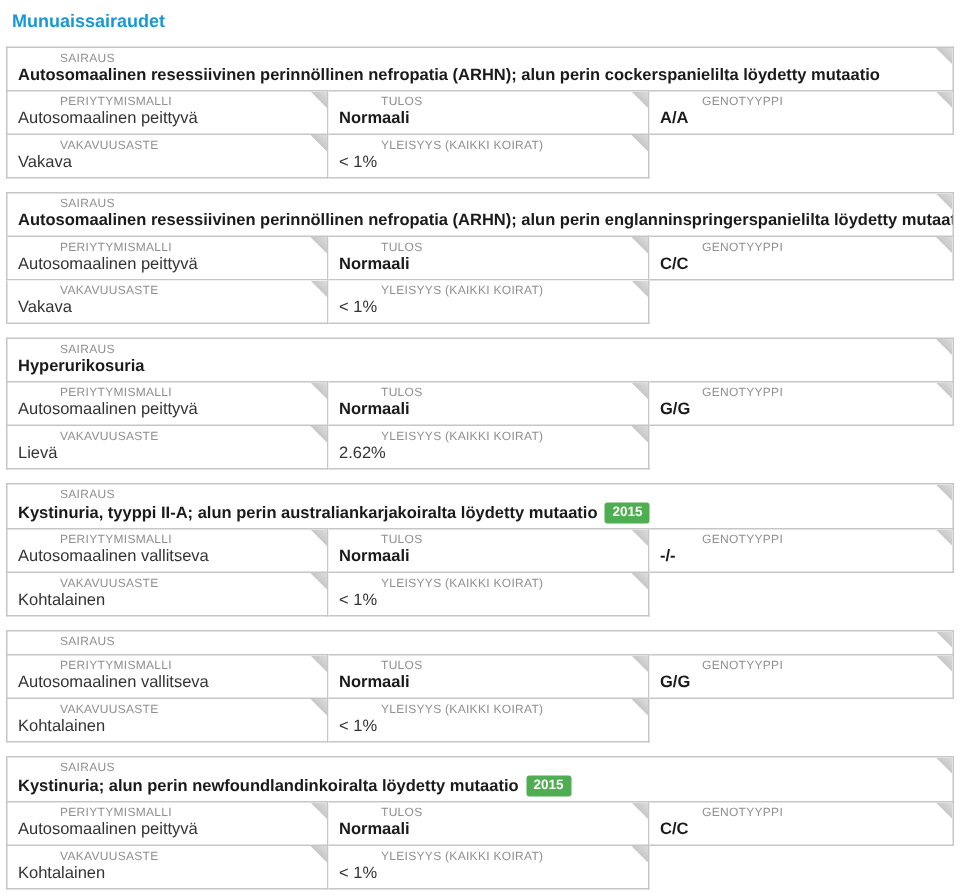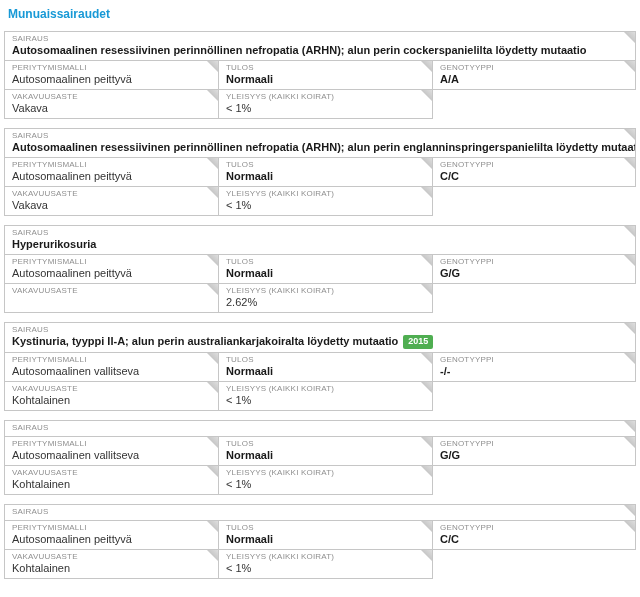--- a/index.html
+++ b/index.html
@@ -38,20 +38,21 @@
   .col1 { width: 215px; flex: 0 0 215px; }
   .col2 { width: 214px; flex: 0 0 214px; }
   .col3 { flex: 1 1 auto; }
 
   .lbl {
     font-size: 8px;
     line-height: 10px;
     color: #8f8f8f;
     letter-spacing: 0.2px;
     white-space: nowrap;
+    margin-left: 28px;
   }
   .val {
     font-size: 11px;
     line-height: 13px;
     color: #333333;
     white-space: nowrap;
   }
   .val.bold { font-weight: bold; color: #1a1a1a; }
 
   
@@ -188,20 +189,21 @@
       <div class="cell col3">
         <div class="lbl">GENOTYYPPI</div>
         <div class="val bold">G/G</div>
         <span class="fold"></span>
       </div>
     </div>
 
     <div class="row row3">
       <div class="cell col1">
         <div class="lbl">VAKAVUUSASTE</div>
+        <div class="val">Lievä</div>
         <span class="fold"></span>
       </div>
       <div class="cell col2">
         <div class="lbl">YLEISYYS (KAIKKI KOIRAT)</div>
         <div class="val">2.62%</div>
         <span class="fold"></span>
       </div>
     </div>
 
   </div>
@@ -284,20 +286,21 @@
         <span class="fold"></span>
       </div>
     </div>
 
   </div>
 
   <div class="card">
 
     <div class="cell r1">
       <div class="lbl">SAIRAUS</div>
+      <div class="val bold"><span>Kystinuria; alun perin newfoundlandinkoiralta löydetty mutaatio</span><span class="badge" style="background: rgb(79, 174, 81);">2015</span></div>
       <span class="fold"></span>
     </div>
 
     <div class="row row2">
       <div class="cell col1">
         <div class="lbl">PERIYTYMISMALLI</div>
         <div class="val">Autosomaalinen peittyvä</div>
         <span class="fold"></span>
       </div>
       <div class="cell col2">

